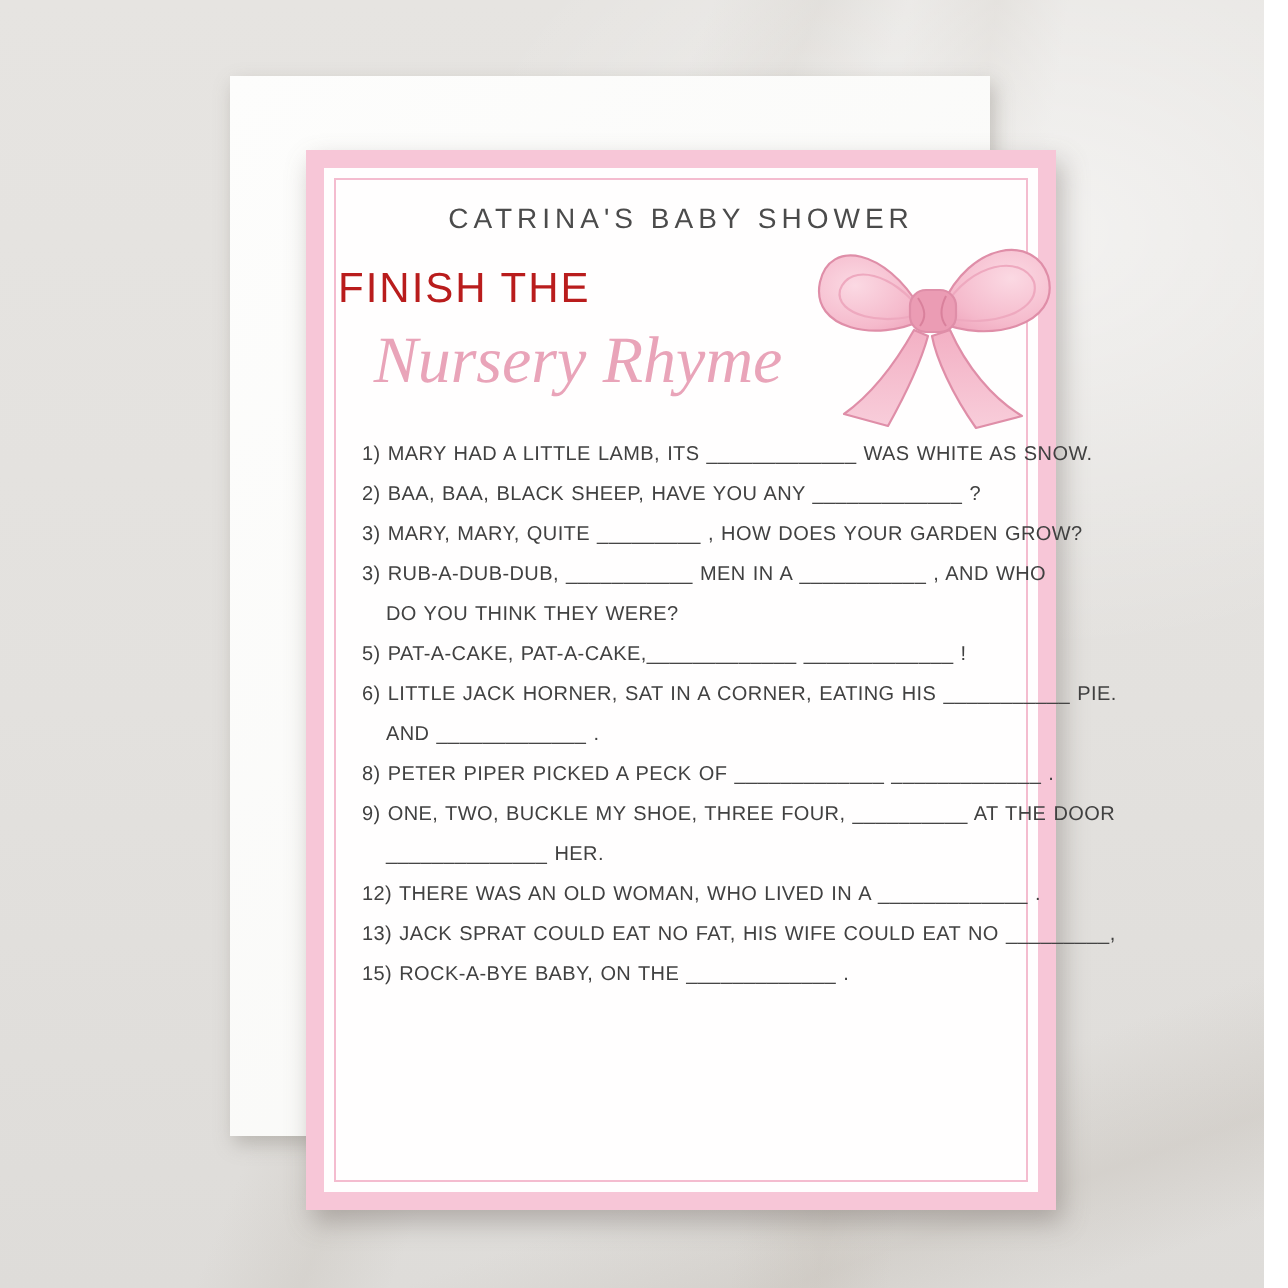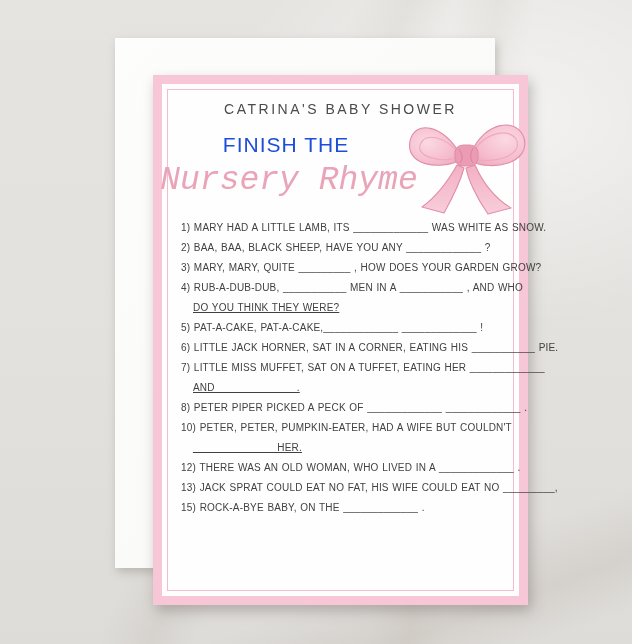--- a/index.html
+++ b/index.html
@@ -23,35 +23,35 @@
     background:#f7c6d7;
     box-shadow:3px 6px 12px rgba(115,105,100,.42);
   }
   .inner-white{position:absolute;left:9px;top:9px;right:9px;bottom:9px;background:#fffefe;}
   .inner-line{position:absolute;left:14px;top:14px;right:14px;bottom:14px;border:1.5px solid #f4bccf;}
   .event-title{
     position:absolute;top:26px;left:0;width:100%;text-align:center;
     font-size:14px;line-height:16px;letter-spacing:2.5px;color:#4b4b4b;
   }
   .finish-the{
-    position:absolute;top:57px;left:2px;width:262px;text-align:center;
-    font-size:21px;line-height:26px;letter-spacing:1px;color:#1d4ed8;
+    position:absolute;top:57px;left:16px;width:262px;text-align:left;
+    font-size:21px;line-height:26px;letter-spacing:1px;color:#b91c1c;
   }
   .script-title{
     position:absolute;top:86px;left:0;width:272px;text-align:center;
-    font-family:Liberation Mono, monospace;font-style:italic;
+    font-family:Liberation Serif, serif;font-style:italic;
     font-size:33px;line-height:40px;color:#e9a4b9;
   }
   .bow{position:absolute;left:250px;top:30px;width:128px;height:110px;}
   .questions{
     position:absolute;top:143px;left:28px;right:12px;
     font-size:10px;letter-spacing:.2px;word-spacing:.6px;color:#414141;
   }
   .qline{line-height:20px;white-space:nowrap;}
-  .qline.cont{padding-left:12px;text-decoration:underline;}
+  .qline.cont{padding-left:12px;}
 </style>
 </head>
 <body>
 
 <div class="scene">
   <div class="back-card"></div>
 
   <div class="front-card">
     <div class="inner-white"></div>
     <div class="inner-line"></div>
@@ -86,27 +86,26 @@
         <path d="M69 49 C82 26 108 22 114 36 C118 51 92 59 70 54 Z" fill="none" stroke="#eea9bf"></path>
         <rect x="52" y="40" width="23" height="21" rx="8" fill="#eb9cb4"></rect>
         <path d="M56 44 C60 50 60 54 57 58 M70 43 C67 49 67 54 70 58" fill="none" stroke="#d9819c" stroke-width="1"></path>
       </g>
     </svg>
 
     <div class="questions">
         <div class="qline">1) MARY HAD A LITTLE LAMB, ITS _____________ WAS WHITE AS SNOW.</div>
         <div class="qline">2) BAA, BAA, BLACK SHEEP, HAVE YOU ANY _____________ ?</div>
         <div class="qline">3) MARY, MARY, QUITE _________ , HOW DOES YOUR GARDEN GROW?</div>
-        <div class="qline">4) RUB-A-DUB-DUB, ___________ MEN IN A ___________ , AND WHO</div>
+        <div class="qline">3) RUB-A-DUB-DUB, ___________ MEN IN A ___________ , AND WHO</div>
         <div class="qline cont">DO YOU THINK THEY WERE?</div>
         <div class="qline">5) PAT-A-CAKE, PAT-A-CAKE,_____________  _____________ !</div>
         <div class="qline">6) LITTLE JACK HORNER, SAT IN A CORNER, EATING HIS ___________ PIE.</div>
-        <div class="qline">7) LITTLE MISS MUFFET, SAT ON A TUFFET, EATING HER _____________</div>
         <div class="qline cont">AND _____________ .</div>
         <div class="qline">8) PETER PIPER PICKED A PECK OF _____________  _____________ .</div>
-        <div class="qline">10) PETER, PETER, PUMPKIN-EATER, HAD A WIFE BUT COULDN'T</div>
+        <div class="qline">9) ONE, TWO, BUCKLE MY SHOE, THREE FOUR, __________ AT THE DOOR</div>
         <div class="qline cont">______________ HER.</div>
         <div class="qline">12) THERE WAS AN OLD WOMAN, WHO LIVED IN A _____________ .</div>
         <div class="qline">13) JACK SPRAT COULD EAT NO FAT, HIS WIFE COULD EAT NO _________,</div>
         <div class="qline">15) ROCK-A-BYE BABY, ON THE _____________ .</div>
       </div>
   </div>
 </div>
 
 </body></html>

